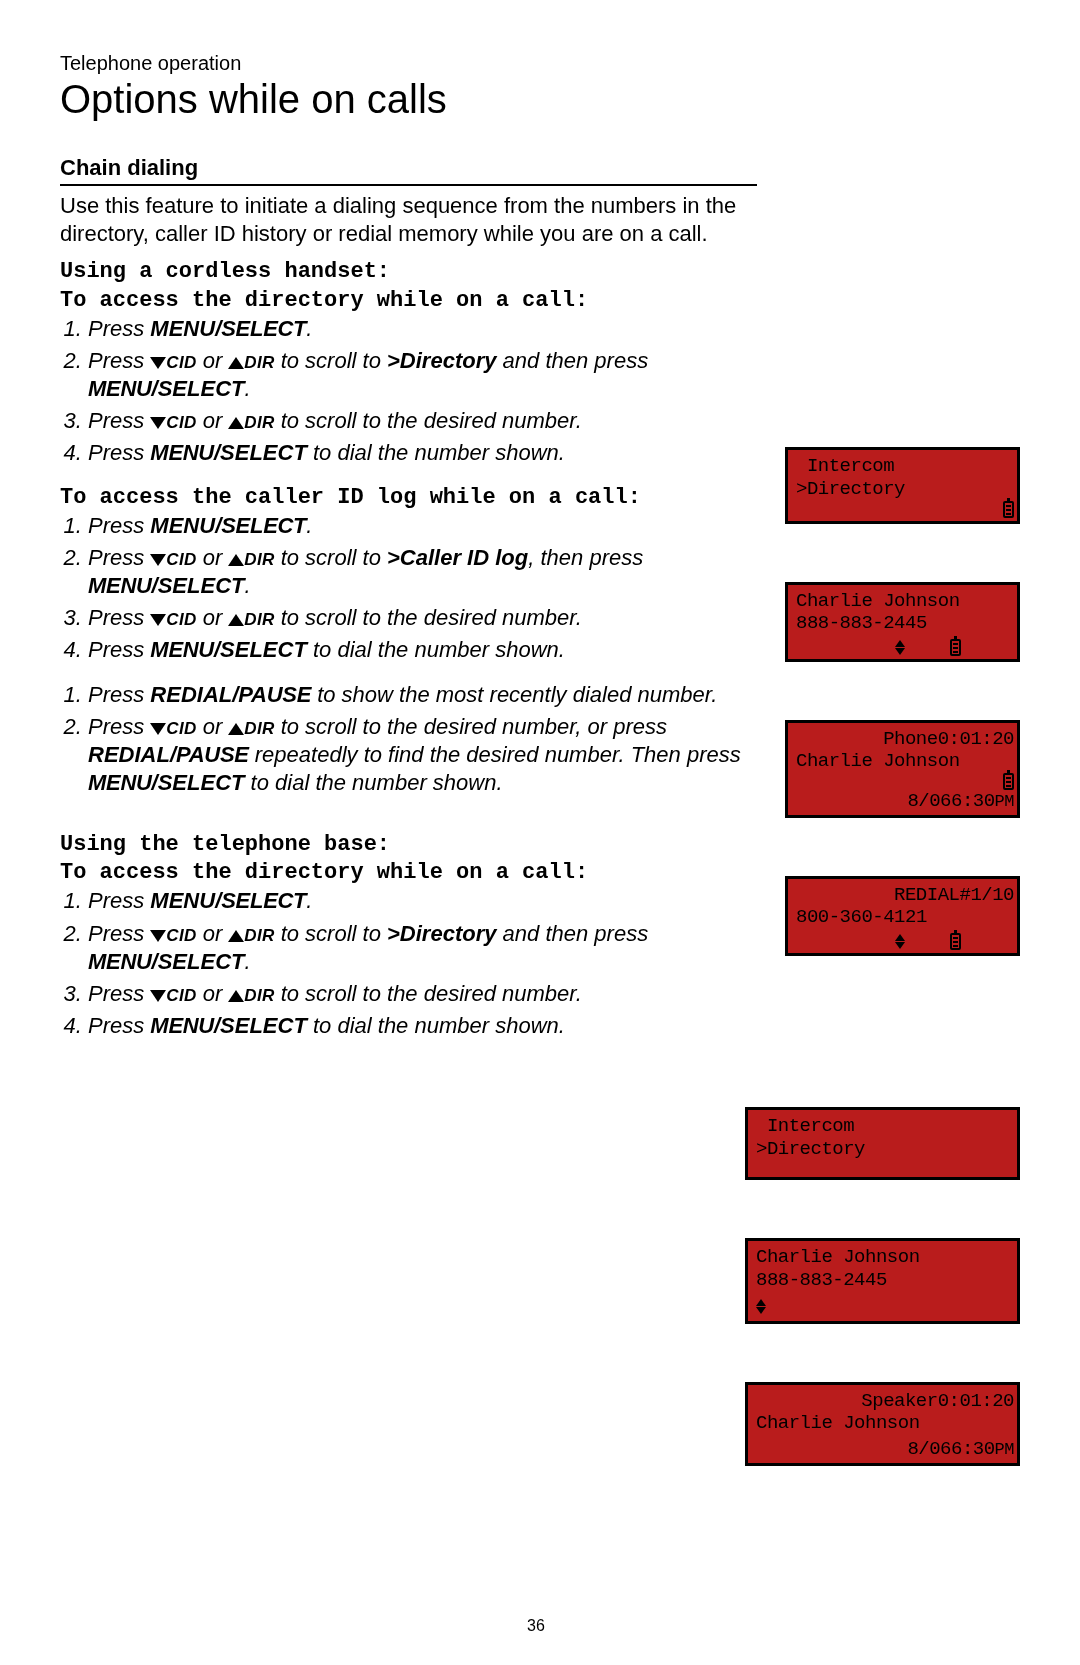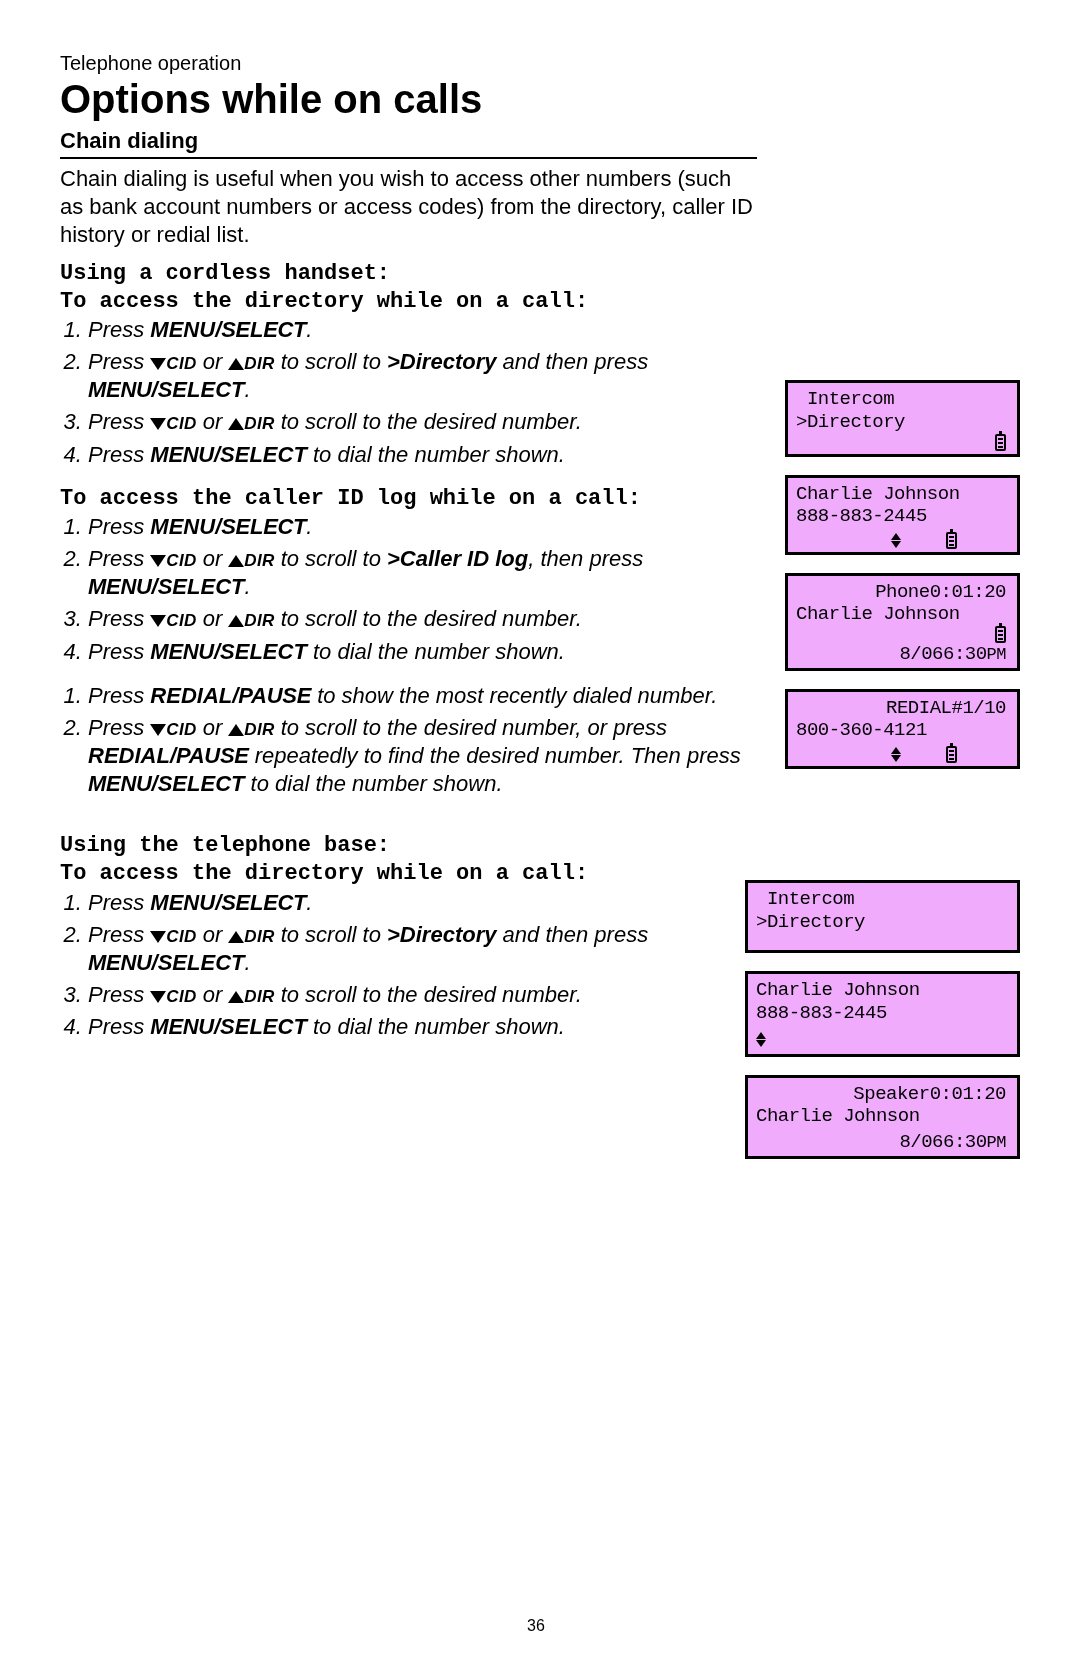--- a/index.html
+++ b/index.html
@@ -11,22 +11,22 @@
     color: #000;
     position: relative;
     padding: 52px 60px 40px 60px;
   }
   .bookmark {
     font-size: 20px;
     margin-bottom: 2px;
   }
   .page-title {
     font-size: 40px;
-    font-weight: 700;
-    margin-bottom: 5px;
+    font-weight: 400;
+    margin-bottom: 32px;
   }
   .layout {
     display: flex;
     gap: 28px;
   }
   .main-col {
     flex: 1;
     font-size: 22px;
     line-height: 1.28;
   }
@@ -61,26 +61,27 @@
   .tri-up {
     border-left: 8px solid transparent;
     border-right: 8px solid transparent;
     border-bottom: 12px solid #000;
   }
   .sc-small { font-size: 17px; font-weight: bold; letter-spacing: 0.3px;}
 
   
   .lcd {
     border: 3px solid #000;
-    background: #f0abfc;
+    background: #b91c1c;
     font-family: "Courier New", monospace;
     font-size: 19px;
     letter-spacing: -0.5px;
-    padding: 5px 11px 3px 8px;
+    padding: 5px 3px 3px 8px;
     position: relative;
+    margin-top: 40px;
   }
   .lcd-wide {
     width: 275px;
   }
   .lcd-line { white-space: pre; line-height: 1.2;}
   .lcd-row {
     display: flex;
     justify-content: flex-end;
   }
   .center { text-align: left; }
@@ -141,21 +142,21 @@
 </head>
 <body>
 
 <div class="bookmark">Telephone operation</div>
 <div class="page-title">Options while on calls</div>
 
 <div class="layout">
 <div class="main-col">
 
   <div class="subhead">Chain dialing</div>
-  <div class="para">Chain dialing is useful when you wish to access other numbers (such as bank account numbers or access codes) from the directory, caller ID history or redial list.</div>
+  <div class="para">Use this feature to initiate a dialing sequence from the numbers in the directory, caller ID history or redial memory while you are on a call.</div>
 
   <div class="para bold">Using a cordless handset:</div>
   <div class="para bold">To access the directory while on a call:</div>
   <ol>
     <li><span>Press </span><b><span>MENU/</span><span class="sc">SELECT</span></b><span>.</span></li>
     <li><span>Press </span><span class="tri-down"></span><span class="sc-small">CID</span><span> or </span><span class="tri-up"></span><span class="sc-small">DIR</span><span> to scroll to </span><b>&gt;Directory</b><span> and then press </span><b><span class="sc">MENU</span><span>/SELECT</span></b><span>.</span></li>
     <li><span>Press </span><span class="tri-down"></span><span class="sc-small">CID</span><span> or </span><span class="tri-up"></span><span class="sc-small">DIR</span><span> to scroll to the desired number.</span></li>
     <li><span>Press </span><b><span class="sc">MENU</span><span>/SELECT</span></b><span> to dial the number shown.</span></li>
   </ol>
 

